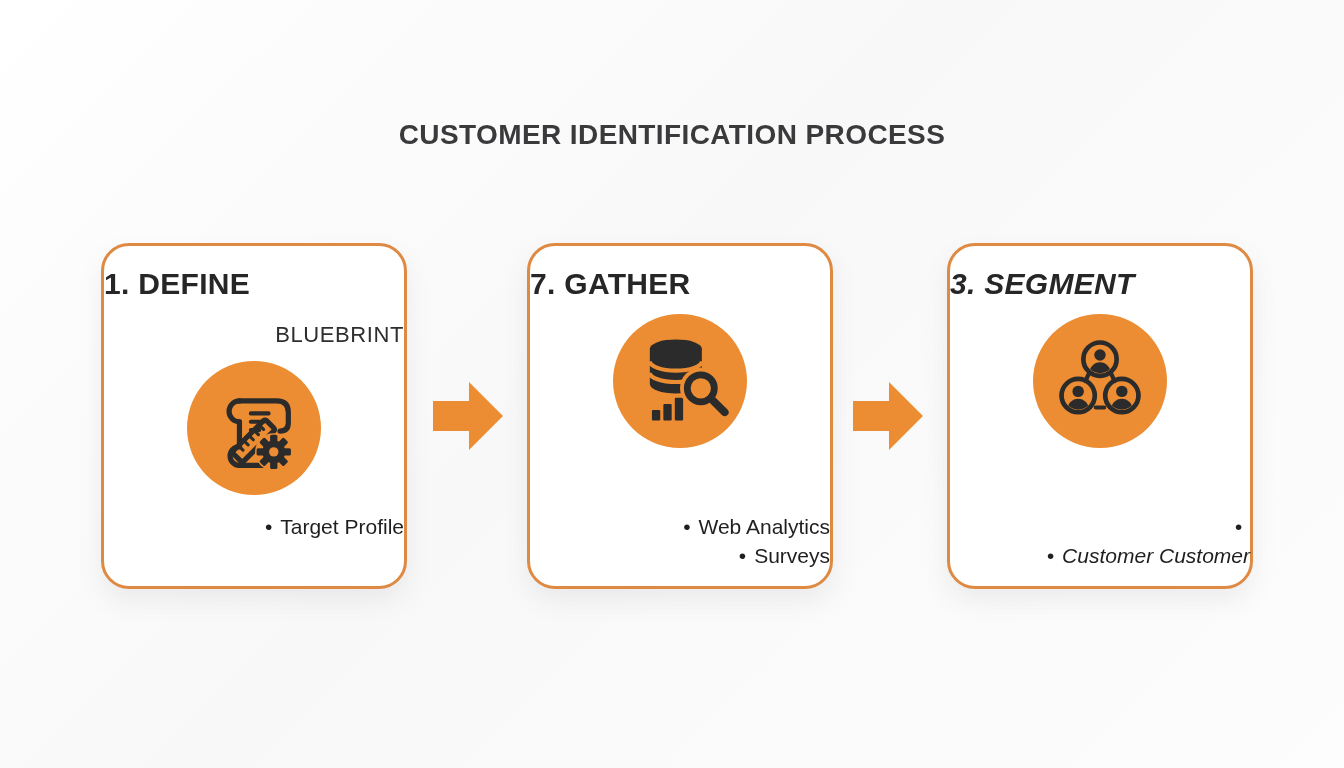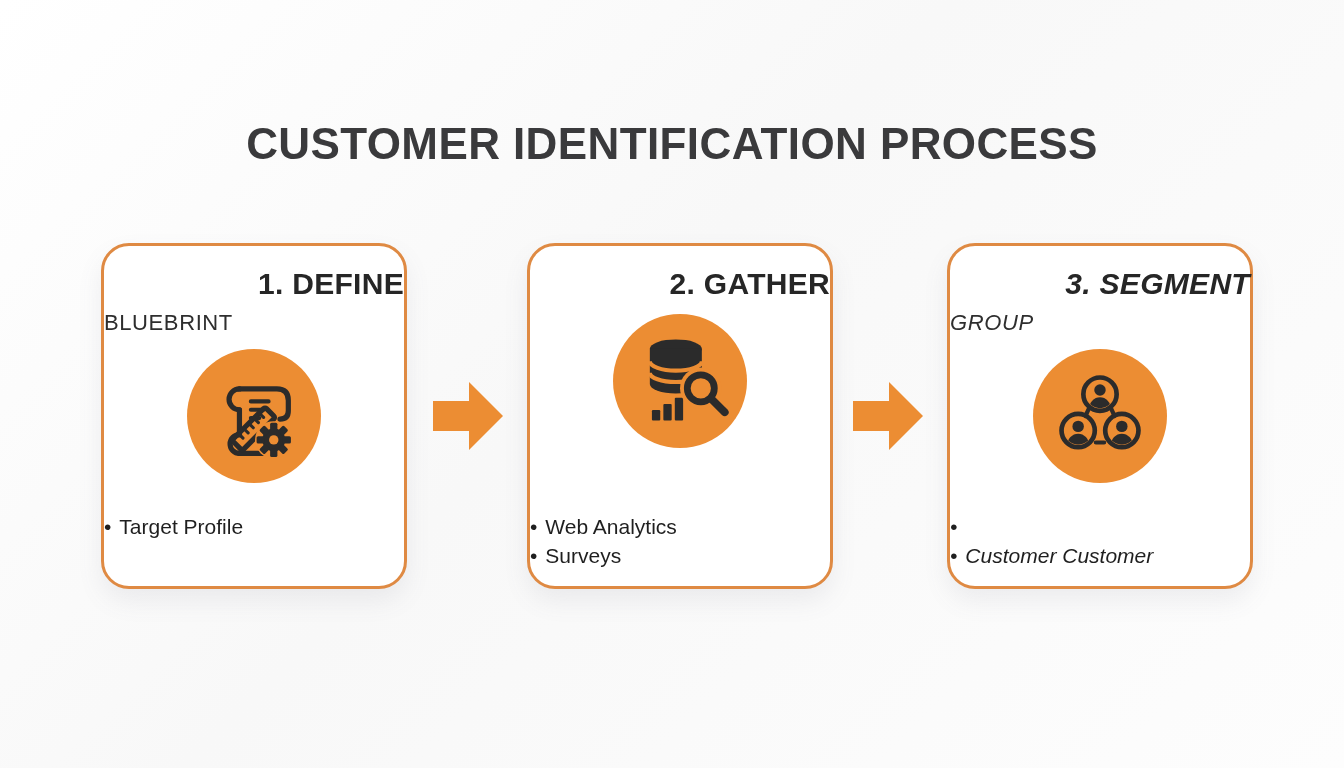--- a/index.html
+++ b/index.html
@@ -16,54 +16,54 @@
   body{font-family:"Liberation Sans", sans-serif;}
   .stage{
     position:relative;
     width:1344px;height:768px;
     background:linear-gradient(135deg,#ffffff 0%,var(--background) 45%,#fdfdfd 100%);
     overflow:hidden;
   }
   .main-title{
     position:absolute;top:119px;left:0;width:100%;
     text-align:center;
-    font-size:44px;font-weight:700;letter-spacing:.4px;
+    font-size:28px;font-weight:700;letter-spacing:.4px;
     color:var(--title-text);
   }
   .card{
     position:absolute;top:243px;
     width:306px;height:346px;
     background:var(--card-bg);
     border:3px solid var(--card-border);
     border-radius:28px;
     box-shadow:0 12px 24px rgba(110,110,125,.10);
   }
   .card-define{left:101px;}
   .card-gather{left:527px;}
   .card-segment{left:947px;font-style:italic;}
   .step-heading{
-    margin-top:21px;text-align:right;
+    margin-top:21px;text-align:left;
     font-size:30px;font-weight:700;letter-spacing:.3px;
     color:var(--heading-text);
   }
   .step-subtitle{
-    margin-top:9px;text-align:left;
+    margin-top:21px;text-align:right;
     font-size:22px;font-weight:400;letter-spacing:.6px;
     color:#2e2e2e;
   }
   .icon-circle{
     width:134px;height:134px;border-radius:50%;
     background:var(--accent-orange);
     margin:13px auto 0;
     display:flex;align-items:center;justify-content:center;
   }
   .icon-circle svg{width:104px;height:104px;display:block;}
   .bullets{
     position:absolute;top:266px;left:0;right:0;
-    text-align:left;
+    text-align:right;
     font-size:21px;line-height:29px;color:var(--body-text);
   }
   .bullet-line{white-space:nowrap;}
   .bullet-dot{display:inline-block;margin-right:8px;font-size:21px;color:var(--body-text);}
   .arrow{position:absolute;top:376px;width:70px;height:80px;}
   .arrow-1{left:433px;}
   .arrow-2{left:853px;}
   .arrow svg{width:100%;height:100%;display:block;}
   .ic-stroke{stroke:var(--icon-dark);fill:none;stroke-linecap:round;stroke-linejoin:round;}
   .ic-fill{fill:var(--icon-dark);}
@@ -119,21 +119,21 @@
     </div>
   </div>
 
   <div class="arrow arrow-1">
     <svg viewBox="0 0 70 80">
         <polygon class="arrow-fill" points="0,25 36,25 36,6 70,40 36,74 36,55 0,55"></polygon>
       </svg>
   </div>
 
   <div class="card card-gather">
-    <div class="step-heading">2. GATHER</div>
+    <div class="step-heading">7. GATHER</div>
     <div class="icon-circle">
       <svg viewBox="0 0 100 100">
         <ellipse cx="46" cy="19" rx="25" ry="9" class="ic-fill"></ellipse>
         <path d="M21 19 v34 a25 9 0 0 0 50 0 v-34 z" class="ic-fill"></path>
         <path d="M21 31 a25 9 0 0 0 50 0 M21 42 a25 9 0 0 0 50 0" class="ic-accent-stroke" stroke-width="4"></path>
         <g class="ic-fill">
           <rect x="23" y="78" width="8" height="10" rx="1"></rect>
           <rect x="34" y="72" width="8" height="16" rx="1"></rect>
           <rect x="45" y="66" width="8" height="22" rx="1"></rect>
         </g>
@@ -149,21 +149,20 @@
   </div>
 
   <div class="arrow arrow-2">
     <svg viewBox="0 0 70 80">
         <polygon class="arrow-fill" points="0,25 36,25 36,6 70,40 36,74 36,55 0,55"></polygon>
       </svg>
   </div>
 
   <div class="card card-segment">
     <div class="step-heading">3. SEGMENT</div>
-    <div class="step-subtitle">GROUP</div>
     <div class="icon-circle">
       <svg viewBox="0 0 100 100">
         <defs>
           <clipPath id="cp-top">
               <circle cx="50" cy="29" r="13.5"></circle>
             </clipPath>
           <clipPath id="cp-left">
               <circle cx="29" cy="64" r="13.5"></circle>
             </clipPath>
           <clipPath id="cp-right">

